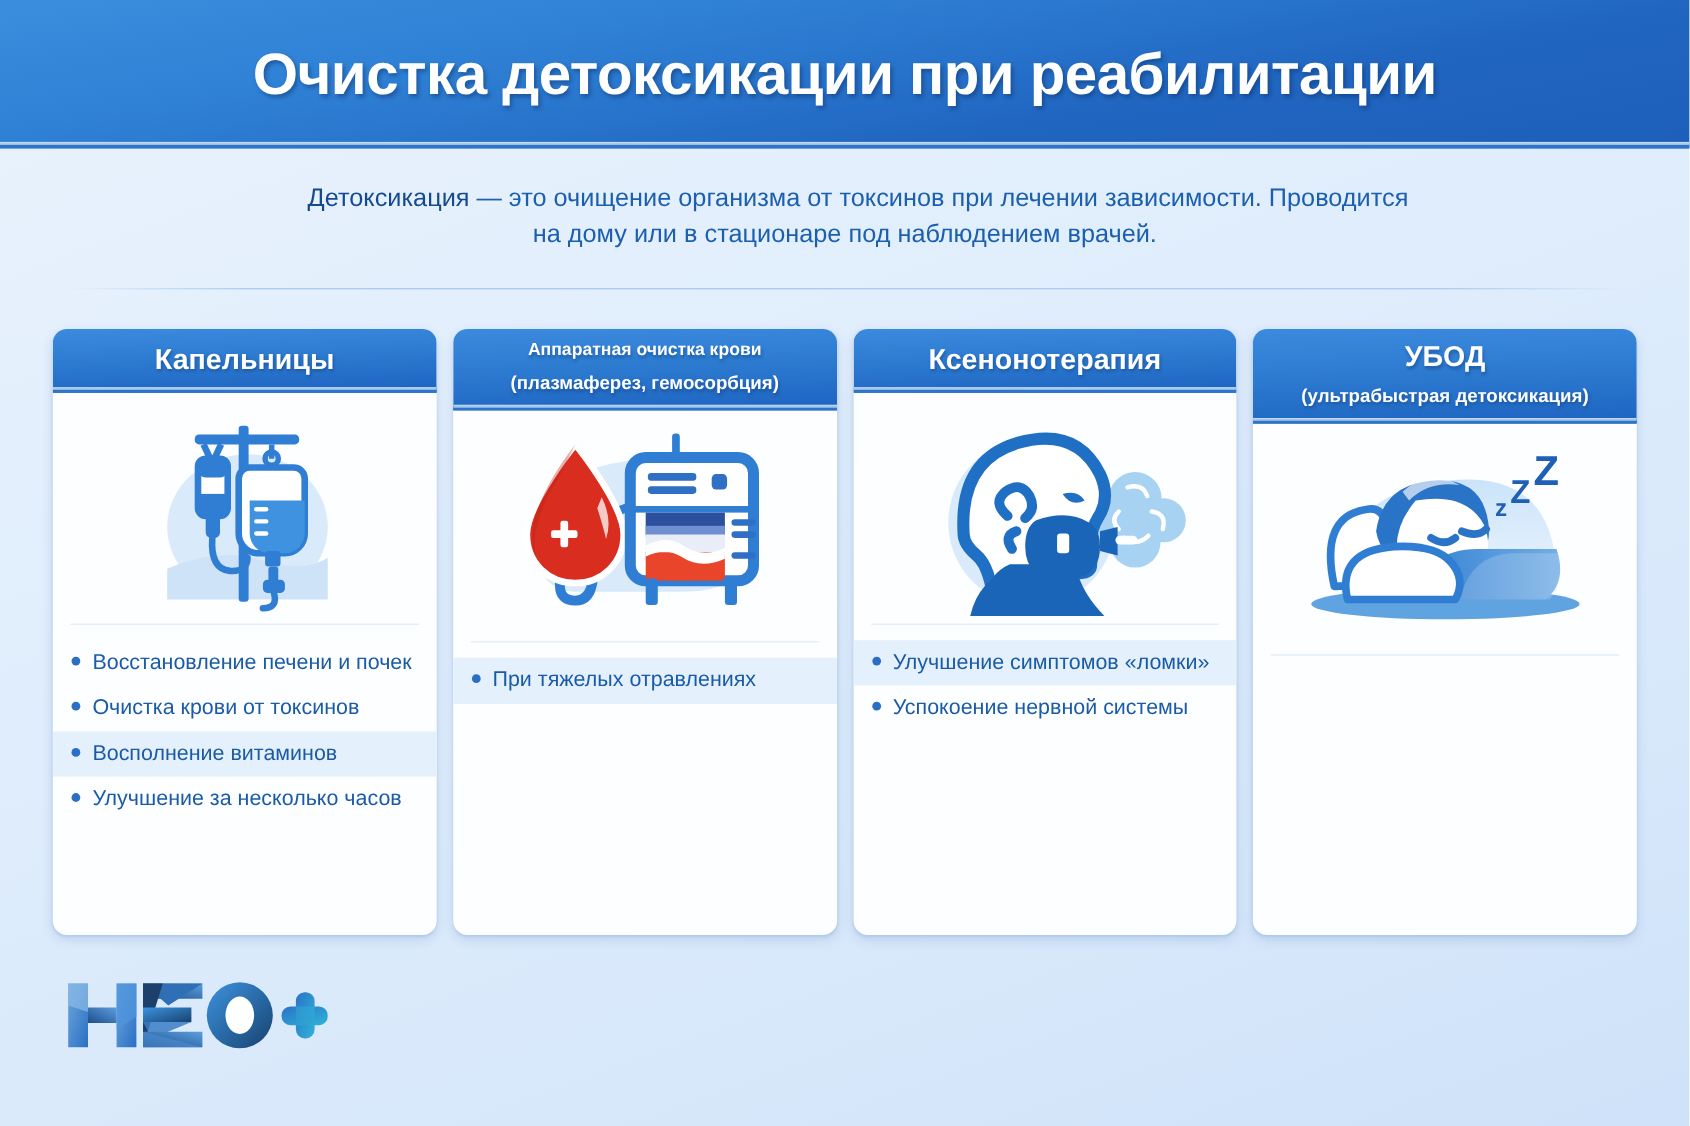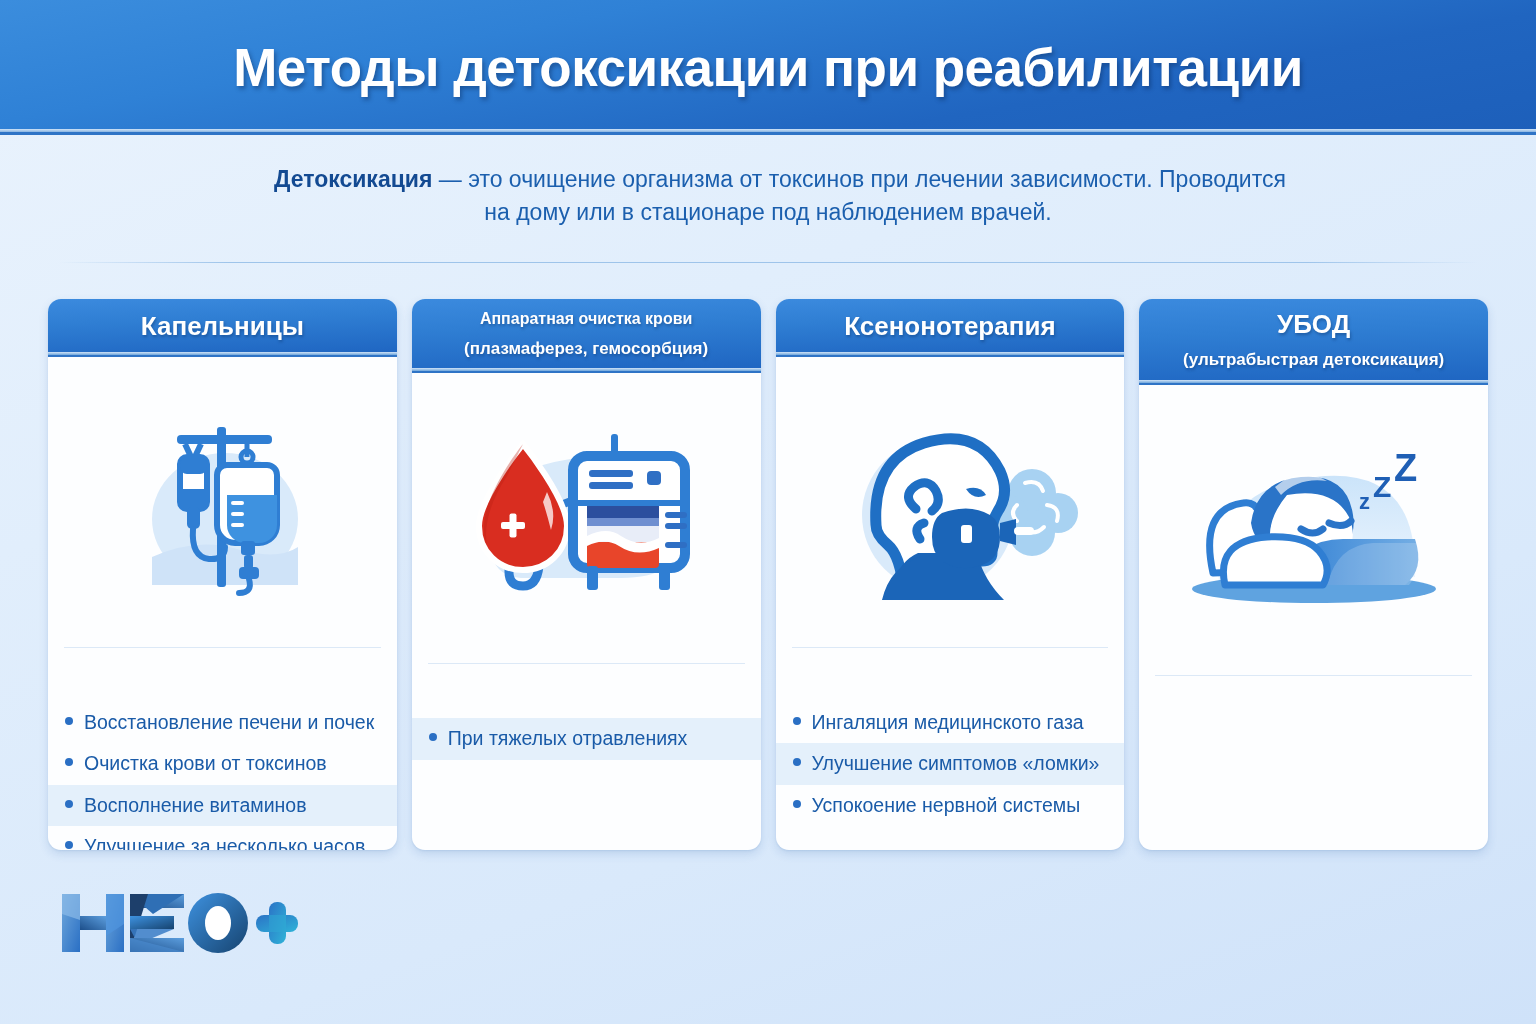--- a/index.html
+++ b/index.html
@@ -58,21 +58,21 @@
     flex-direction: column;
     align-items: center;
   }
   .subtitle-line {
     font-size: 23px;
     color: #1b5fae;
     line-height: 1.45;
     text-align: center;
     max-width: 1200px;
   }
-  .subtitle-line b { color: #134a92; font-weight: bold; margin-left: 24px; }
+  .subtitle-line b { color: #134a92; font-weight: normal; margin-left: 24px; }
 
   .subtitle-rule {
     position: absolute;
     left: 58px;
     top: 262px;
     width: 1420px;
     height: 1px;
     background: linear-gradient(90deg, rgba(150,190,235,0) 0%, #9ec4ea 12%, #9ec4ea 88%, rgba(150,190,235,0) 100%);
   }
 
@@ -88,21 +88,20 @@
   }
 
   .card {
     flex: 1 1 0;
     background: #fdfeff;
     border-radius: 13px;
     box-shadow: 0 4px 10px rgba(40, 95, 165, 0.16), 0 1px 2px rgba(40,95,165,0.10);
     display: flex;
     flex-direction: column;
     overflow: hidden;
-    gap: 40px;
   }
 
   .card-head {
     background: linear-gradient(178deg, #3b8ade 0%, #2f7ed3 40%, #1f66c2 100%);
     color: #ffffff;
     text-align: center;
     padding: 13px 10px 11px;
     border-bottom: 5px solid;
     border-image: linear-gradient(180deg, #bcd9f3 0%, #6ea5dc 40%, #2a6fc4 41%, #2a6fc4 100%) 1;
     position: relative;
@@ -178,21 +177,21 @@
     left: 58px;
     top: 884px;
   }
 </style>
 </head>
 <body>
 
 <div id="page">
 
   <div class="header-band">
-    <div class="header-title">Методы детоксикации при реабилитации</div>
+    <div class="header-title">Очистка детоксикации при реабилитации</div>
   </div>
 
   <div class="subtitle-wrap">
     <div class="subtitle-line">
       <b>Детоксикация</b><span> — это очищение организма от токсинов при лечении зависимости. Проводится</span>
     </div>
     <div class="subtitle-line">на дому или в стационаре под наблюдением врачей.</div>
   </div>
   <div class="subtitle-rule"></div>
 
@@ -323,21 +322,20 @@
           <rect x="141" y="120" width="11" height="18" rx="3" fill="#ffffff"></rect>
 
           <path d="M180 118 l16 -4 l0 26 l-16 -4 z" fill="#1b65b8"></path>
           <rect x="194" y="122" width="20" height="8" rx="4" fill="#ffffff"></rect>
 
           <path d="M104 118 q-12 4 -4 16" fill="none" stroke="#1f6fc4" stroke-width="9" stroke-linecap="round"></path>
         </svg>
       </div>
       <div class="card-rule"></div>
       <ul class="card-list">
-        <li>Ингаляция медицинското газа</li>
         <li class="hl">Улучшение симптомов «ломки»</li>
         <li>Успокоение нервной системы</li>
       </ul>
     </div>
 
     <div class="card">
       <div class="card-head two-line">
         <div class="card-title">УБОД</div>
         <div class="card-sub">(ультрабыстрая детоксикация)</div>
       </div>

